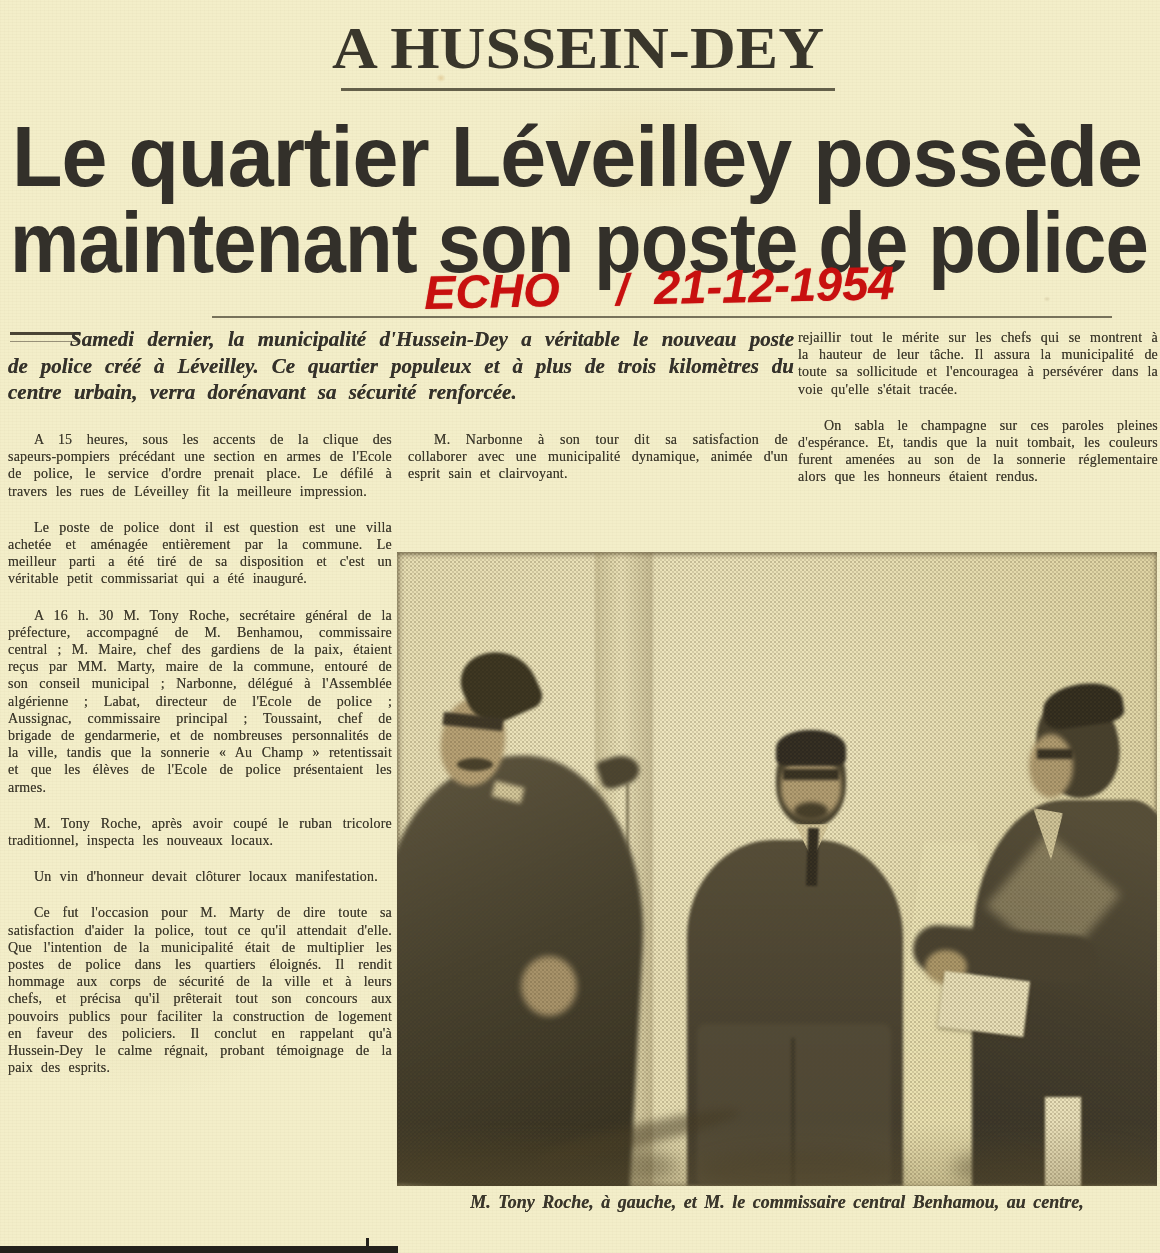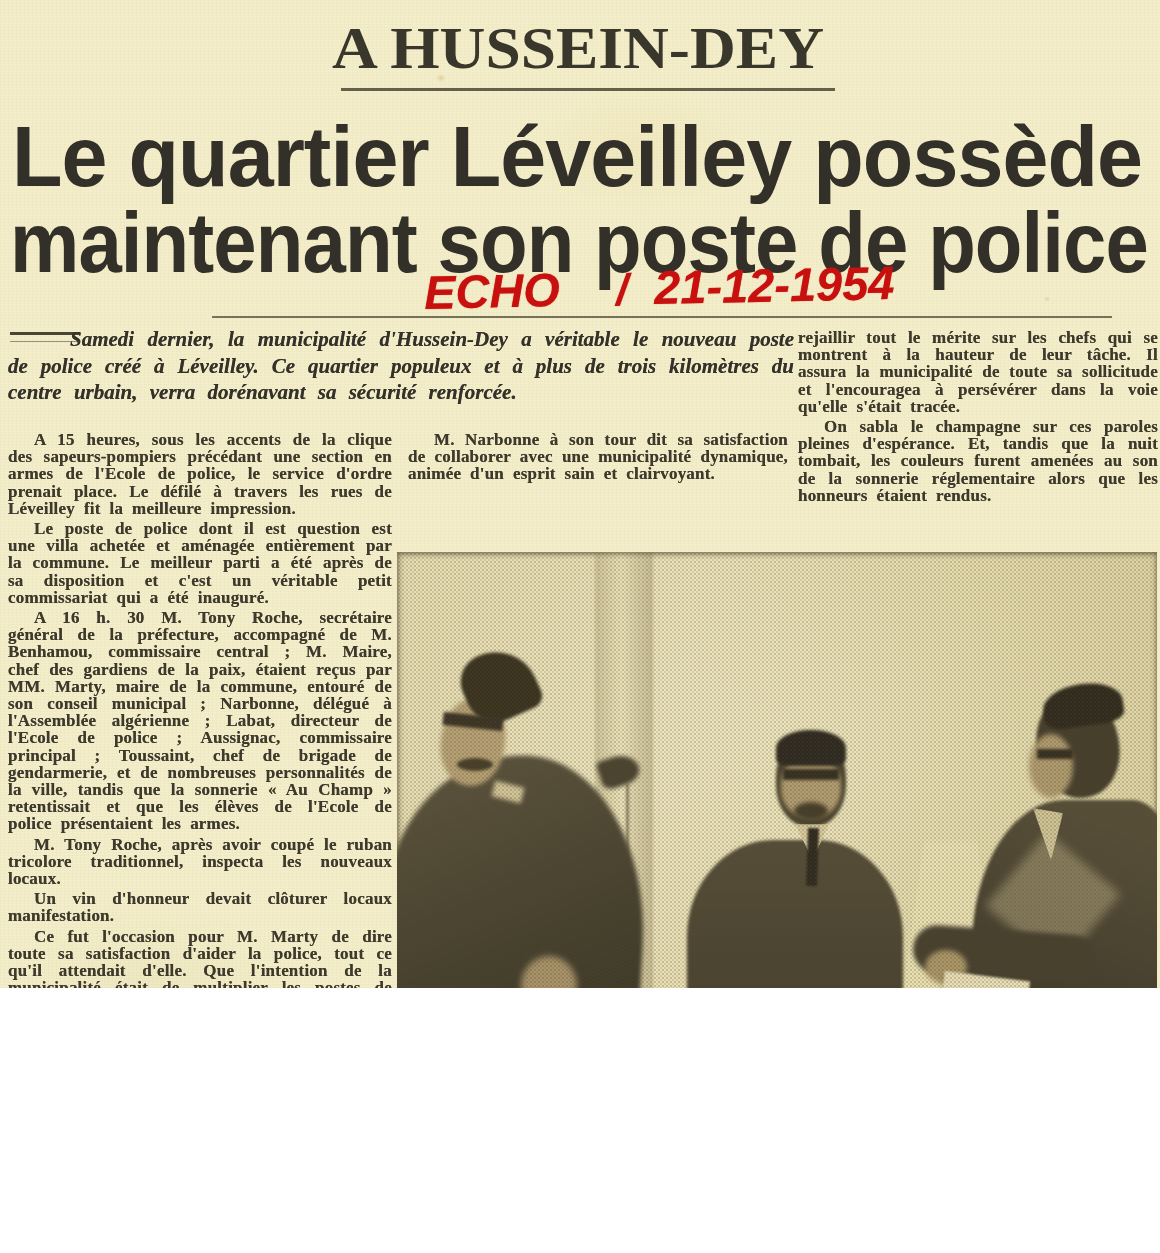--- a/index.html
+++ b/index.html
@@ -1,19 +1,19 @@
 <!DOCTYPE html>
 <html lang="fr"><head>
 <meta charset="utf-8">
 <title>A Hussein-Dey — coupure de presse</title>
 <style>
   html,body{margin:0;padding:0;}
   body{width:1160px;height:1253px;overflow:hidden;}
   .page{
-    position:relative;width:1160px;height:988px;overflow:hidden;
+    position:relative;width:1160px;height:1253px;overflow:hidden;
     background-color:#f3eec9;
     background-image:
       radial-gradient(7px 6px at 441px 78px, rgba(196,140,60,.30), transparent 70%),
       radial-gradient(5px 4px at 1047px 299px, rgba(130,105,60,.18), transparent 70%),
       radial-gradient(160px 90px at 640px 150px, rgba(224,198,130,.14), transparent 70%),
       radial-gradient(220px 140px at 150px 1000px, rgba(170,150,90,.08), transparent 70%),
       repeating-linear-gradient(0deg, rgba(120,100,60,.028) 0 1px, transparent 1px 3px),
       repeating-linear-gradient(90deg, rgba(120,100,60,.02) 0 1px, transparent 1px 4px);
     font-family:"Liberation Serif", serif;
     color:#3c382c;
@@ -42,27 +42,27 @@
   .proof-dash{position:absolute;left:10px;top:332px;width:70px;height:6px;
     border-top:3px solid #4a4435;border-bottom:1px solid rgba(74,68,53,.55);}
   
   .lede{
     position:absolute;left:8px;top:326px;width:786px;
     font-size:21px;font-weight:bold;font-style:italic;line-height:26.5px;
     text-align:justify;text-indent:62px;word-spacing:7px;color:#34312a;
     text-shadow:0 0 .4px rgba(52,49,42,.8);
   }
   
-  .col{position:absolute;font-size:17px;line-height:17.2px;text-align:justify;
-    word-spacing:4.5px;letter-spacing:.2px;color:#3d392c;text-shadow:0 0 .4px rgba(61,57,44,.75);font-weight:bold;}
+  .col{position:absolute;font-size:14px;line-height:17.2px;text-align:justify;
+    word-spacing:4.5px;letter-spacing:.2px;color:#3d392c;text-shadow:0 0 .4px rgba(61,57,44,.75);}
   .col1{left:8px;top:431px;width:384px;}
   .col2{left:408px;top:431px;width:380px;}
   .col3{left:798px;top:329px;width:360px;}
   .col p.para{margin:0;text-indent:26px;}
-  .col p.para + p.para{margin-top:3px;}
+  .col p.para + p.para{margin-top:19px;}
   .col3 p.para:first-child{text-indent:0;}
   
   .photo{
     position:absolute;left:397px;top:552px;width:760px;height:634px;overflow:hidden;
     background-color:#e6dcb1;
     background-image:
       radial-gradient(90% 70% at 55% 30%, rgba(255,250,222,.30), transparent 60%),
       linear-gradient(100deg,#e7deb4 0%,#eae1b8 35%,#e3d9ab 65%,#dcd1a0 100%);
     box-shadow:inset 0 3px 4px rgba(70,60,38,.45), inset 3px 0 5px rgba(70,60,38,.35),
                inset -2px -2px 4px rgba(70,60,38,.25);
@@ -188,21 +188,21 @@
     <span class="sep">/</span>
     <span>21-12-1954</span>
   </div>
 
   <div class="proof-dash"></div>
 
   <div class="lede">Samedi dernier, la municipalité d'Hussein-Dey a véritable le nouveau poste de police créé à Léveilley. Ce quartier populeux et à plus de trois kilomètres du centre urbain, verra dorénavant sa sécurité renforcée.</div>
 
   <div class="col col1">
       <p class="para">A 15 heures, sous les accents de la clique des sapeurs-pompiers précédant une section en armes de l'Ecole de police, le service d'ordre prenait place. Le défilé à travers les rues de Léveilley fit la meilleure impression.</p>
-      <p class="para">Le poste de police dont il est question est une villa achetée et aménagée entièrement par la commune. Le meilleur parti a été après de sa disposition et c'est un véritable petit commissariat qui a été inauguré.</p>
+      <p class="para">Le poste de police dont il est question est une villa achetée et aménagée entièrement par la commune. Le meilleur parti a été tiré de sa disposition et c'est un véritable petit commissariat qui a été inauguré.</p>
       <p class="para">A 16 h. 30 M. Tony Roche, secrétaire général de la préfecture, accompagné de M. Benhamou, commissaire central ; M. Maire, chef des gardiens de la paix, étaient reçus par MM. Marty, maire de la commune, entouré de son conseil municipal ; Narbonne, délégué à l'Assemblée algérienne ; Labat, directeur de l'Ecole de police ; Aussignac, commissaire principal ; Toussaint, chef de brigade de gendarmerie, et de nombreuses personnalités de la ville, tandis que la sonnerie « Au Champ » retentissait et que les élèves de l'Ecole de police présentaient les armes.</p>
       <p class="para">M. Tony Roche, après avoir coupé le ruban tricolore traditionnel, inspecta les nouveaux locaux.</p>
       <p class="para">Un vin d'honneur devait clôturer locaux manifestation.</p>
       <p class="para">Ce fut l'occasion pour M. Marty de dire toute sa satisfaction d'aider la police, tout ce qu'il attendait d'elle. Que l'intention de la municipalité était de multiplier les postes de police dans les quartiers éloignés. Il rendit hommage aux corps de sécurité de la ville et à leurs chefs, et précisa qu'il prêterait tout son concours aux pouvoirs publics pour faciliter la construction de logement en faveur des policiers. Il conclut en rappelant qu'à Hussein-Dey le calme régnait, probant témoignage de la paix des esprits.</p>
     </div>
   <div class="col col2">
       <p class="para">M. Narbonne à son tour dit sa satisfaction de collaborer avec une municipalité dynamique, animée d'un esprit sain et clairvoyant.</p>
     </div>
   <div class="col col3">
       <p class="para">rejaillir tout le mérite sur les chefs qui se montrent à la hauteur de leur tâche. Il assura la municipalité de toute sa sollicitude et l'encouragea à persévérer dans la voie qu'elle s'était tracée.</p>
@@ -250,18 +250,19 @@
     <div class="shape p-shadow-left"></div>
     <div class="shape p-shadow-center"></div>
     <div class="shape p-shadow-right"></div>
     <div class="shape p-post"></div>
     <div class="shape p-ground"></div>
     <div class="shape p-halftone"></div>
     <div class="shape p-vignette"></div>
   </div>
 
   <div class="caption">
+    <div>M. Tony Roche, à gauche, et M. le commissaire central Benhamou, au centre,</div>
   </div>
 
   <div class="bottom-notch"></div>
   <div class="bottom-bar"></div>
 
 </div>
 
 </body></html>

